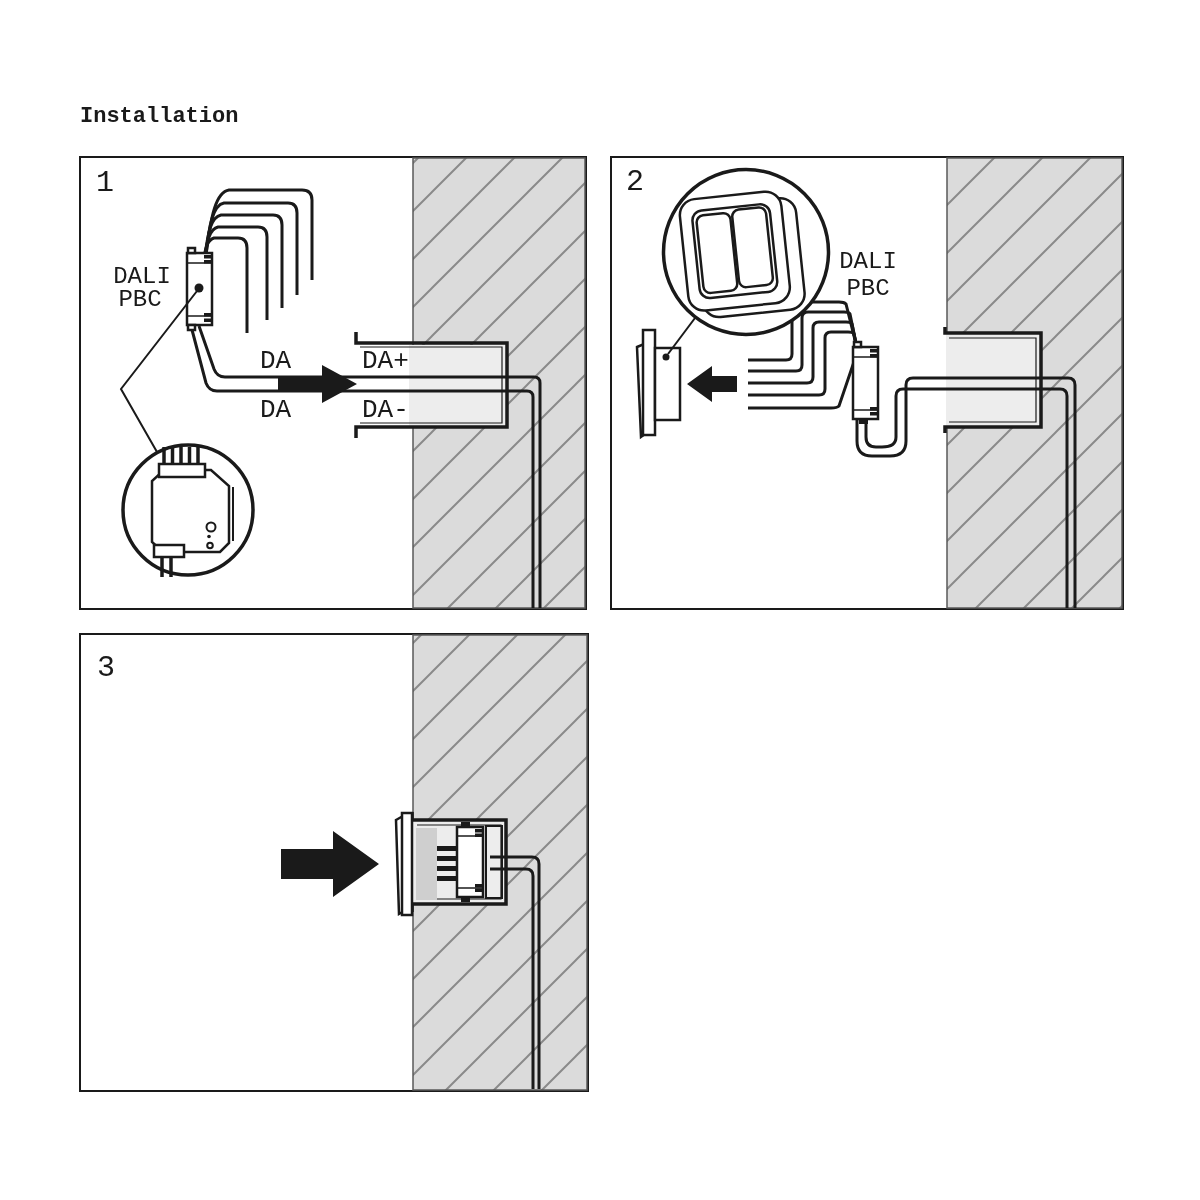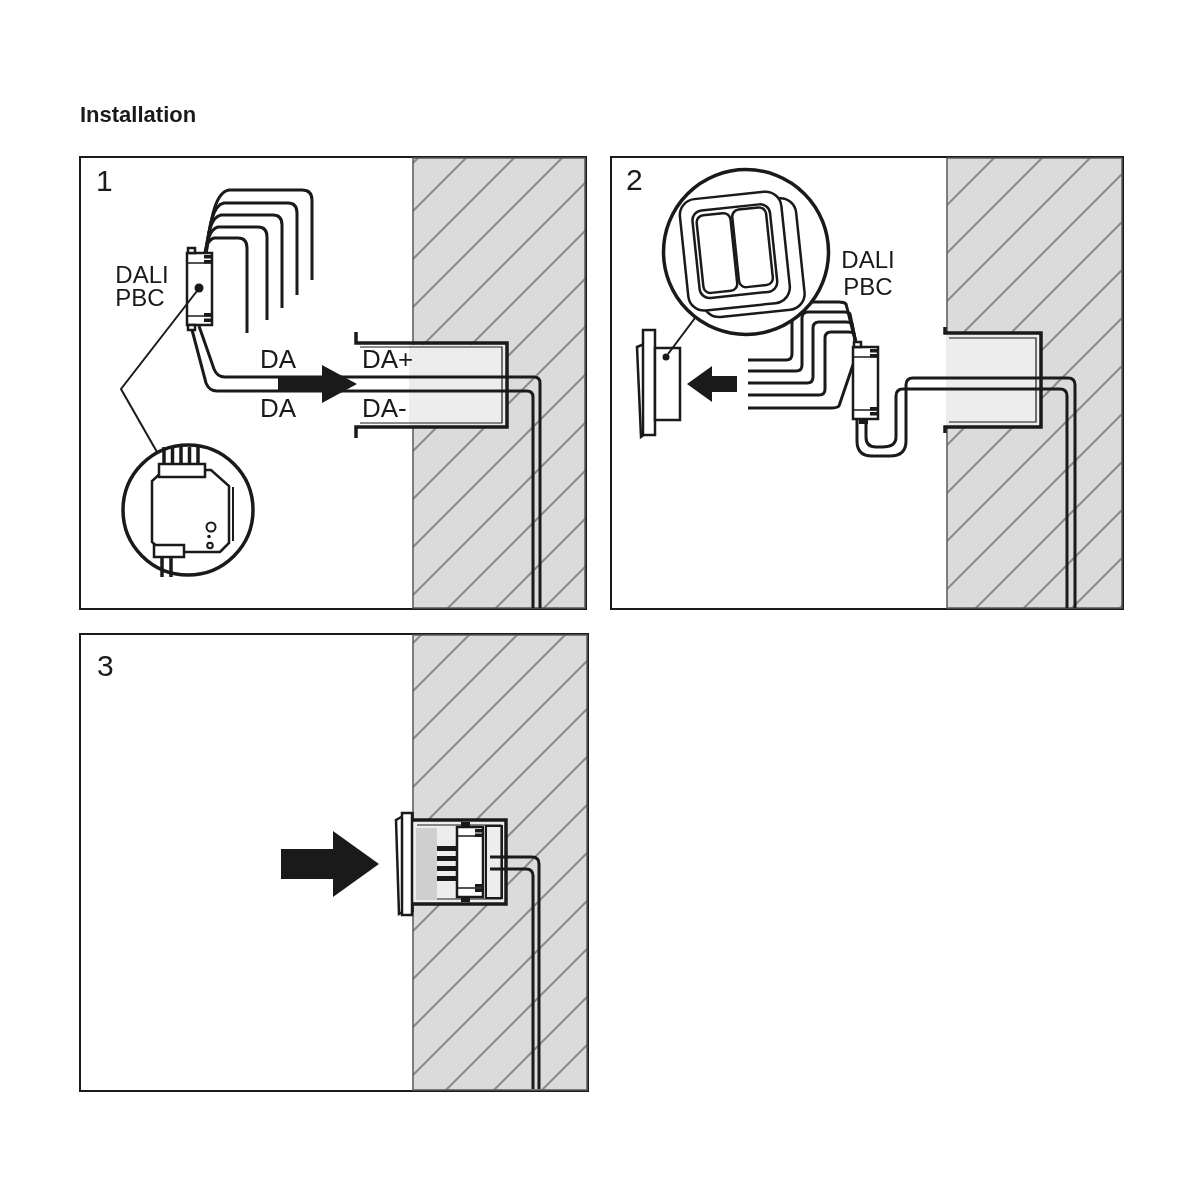--- a/index.html
+++ b/index.html
@@ -1,17 +1,17 @@
 <!DOCTYPE html>
 <html><head>
 <meta charset="utf-8">
 <style>
   html,body{margin:0;padding:0;background:#ffffff;}
   .page{width:1200px;height:1200px;position:relative;background:#fff;
-        font-family:Liberation Sans, sans-serif;}
+        font-family:Liberation Mono, monospace;}
   svg text{fill:#1a1a1a;}
   .title-text{font-size:22px;font-weight:bold;}
   .step-num{font-size:30px;}
   .lbl{font-size:24px;}
   .wire-lbl{font-size:26px;}
   .panel{fill:#ffffff;stroke:#1a1a1a;stroke-width:2;}
   .wall{stroke:#5a5a5a;stroke-width:1.5;}
   .recess{stroke:none;}
   .wire{fill:none;stroke:#1a1a1a;stroke-width:3;}
   .bracket{fill:none;stroke:#1a1a1a;stroke-width:3.5;}

